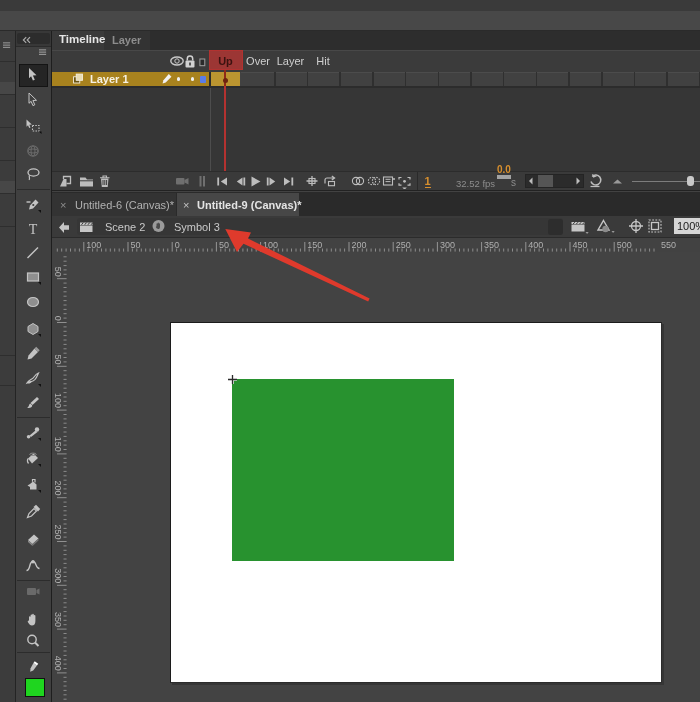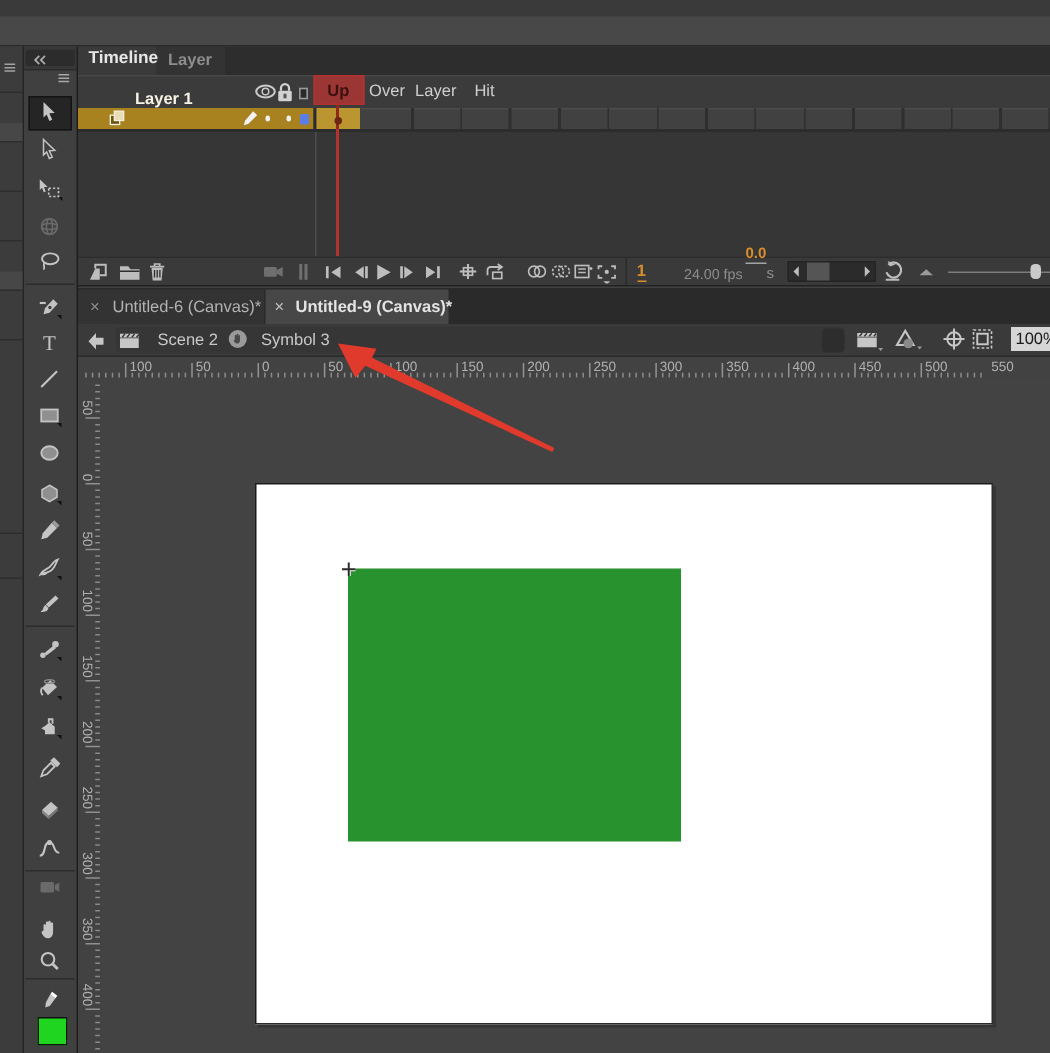--- a/index.html
+++ b/index.html
@@ -183,21 +183,21 @@
 <div style="position:absolute;left:568.3px;top:71.6px;width:1.5px;height:14.4px;background:#2f2f2f"></div>
 <div style="position:absolute;left:601.0px;top:71.6px;width:1.5px;height:14.4px;background:#2f2f2f"></div>
 <div style="position:absolute;left:633.7px;top:71.6px;width:1.5px;height:14.4px;background:#2f2f2f"></div>
 <div style="position:absolute;left:666.4px;top:71.6px;width:1.5px;height:14.4px;background:#2f2f2f"></div>
 <div style="position:absolute;left:699.1px;top:71.6px;width:1.5px;height:14.4px;background:#2f2f2f"></div>
 <div style="position:absolute;left:52px;top:86px;width:648px;height:2px;background:#2c2c2c"></div>
 <svg width="16" height="16" viewBox="0 0 18 18" style="position:absolute;left:70.4px;top:71.0px">
     <rect x="4" y="6.5" width="7" height="7" fill="#6b5512" stroke="#f5efdf" stroke-width="1"></rect>
     <rect x="7" y="3.5" width="7" height="7" fill="#e8dcb4" stroke="#f5efdf" stroke-width="1"></rect>
   </svg>
-<div style="position:absolute;left:90px;top:60px;font:bold 11px 'Liberation Sans',sans-serif;color:#f7f2e4">Layer 1</div>
+<div style="position:absolute;left:90px;top:73px;font:bold 11px 'Liberation Sans',sans-serif;color:#f7f2e4">Layer 1</div>
 <svg width="16" height="16" viewBox="0 0 18 18" style="position:absolute;left:159.0px;top:71.0px">
     <path d="M11 3.5 L14 6.5 L7.5 13 L4 14 L5 10.5 Z" fill="#f2f2f2"></path>
   </svg>
 <div style="position:absolute;left:177px;top:77.3px;width:3.4px;height:3.4px;border-radius:50%;background:#f0f0f0"></div>
 <div style="position:absolute;left:190.5px;top:77.3px;width:3.4px;height:3.4px;border-radius:50%;background:#f0f0f0"></div>
 <div style="position:absolute;left:200px;top:75.7px;width:6px;height:7.5px;background:#5a7de8;border-radius:1px"></div>
 <div style="position:absolute;left:52px;top:88px;width:648px;height:83px;background:#363636"></div>
 <div style="position:absolute;left:209.5px;top:88px;width:1px;height:83px;background:#4d4d4d"></div>
 <div style="position:absolute;left:224px;top:70px;width:2px;height:16px;background:#8f2a18"></div>
 <div style="position:absolute;left:224px;top:86px;width:2px;height:85px;background:#b43230"></div>
@@ -265,22 +265,22 @@
     <path d="M3.5 4.3 h5 M3.5 6.6 h5" stroke="#bdbdbd" stroke-width="1"></path>
     <path d="M11 4 h2 M12 3 v2" stroke="#bdbdbd" stroke-width="1"></path>
   </svg>
 <svg width="16" height="14" viewBox="0 0 16 14" style="position:absolute;left:397px;top:174.5px">
     <path d="M2 4.5 V2.5 H4.5 M10.5 2.5 H13 v2 M13 8.2 v2 H10.5 M4.5 10.2 H2 V8.2" fill="none" stroke="#bdbdbd" stroke-width="1.2"></path>
     <circle cx="7.5" cy="6.3" r="1.4" fill="#bdbdbd"></circle>
     <path d="M5.3 12.5 h4.5 l-2.25 2.2 z" fill="#bdbdbd"></path>
   </svg>
 <div style="position:absolute;left:417px;top:172px;width:1px;height:18px;background:#2a2a2a"></div>
 <div style="position:absolute;left:424.5px;top:175px;font:bold 11px 'Liberation Sans',sans-serif;color:#d78f2e;border-bottom:1px solid #d78f2e;line-height:12px">1</div>
-<div style="position:absolute;left:456px;top:177.5px;font:9.5px 'Liberation Sans',sans-serif;color:#8d8d8d">24.00 fps</div>
-<div style="position:absolute;left:497px;top:164px;font:bold 10px 'Liberation Sans',sans-serif;color:#d78f2e;border-bottom:1px solid #a3a3a3;line-height:11px">0.0</div>
+<div style="position:absolute;left:456px;top:177.5px;font:9.5px 'Liberation Sans',sans-serif;color:#8d8d8d">32.52 fps</div>
+<div style="position:absolute;left:497px;top:164px;font:bold 10px 'Liberation Sans',sans-serif;color:#d78f2e;border-bottom:4px solid #a3a3a3;line-height:11px">0.0</div>
 <div style="position:absolute;left:511px;top:177px;font:10px 'Liberation Sans',sans-serif;color:#8d8d8d">s</div>
 <div style="position:absolute;left:525px;top:174px;width:59px;height:14px;background:#2b2b2b;border:1px solid #242424;box-sizing:border-box"></div>
 <div style="position:absolute;left:538px;top:175px;width:15px;height:12px;background:#555"></div>
 <svg width="10" height="10" viewBox="0 0 10 10" style="position:absolute;left:526px;top:176px">
     <path d="M6.5 1.5 L3 5 L6.5 8.5 Z" fill="#bdbdbd"></path>
   </svg>
 <svg width="10" height="10" viewBox="0 0 10 10" style="position:absolute;left:573px;top:176px">
     <path d="M3.5 1.5 L7 5 L3.5 8.5 Z" fill="#bdbdbd"></path>
   </svg>
 <svg width="15" height="15" viewBox="0 0 15 15" style="position:absolute;left:588px;top:173px">

